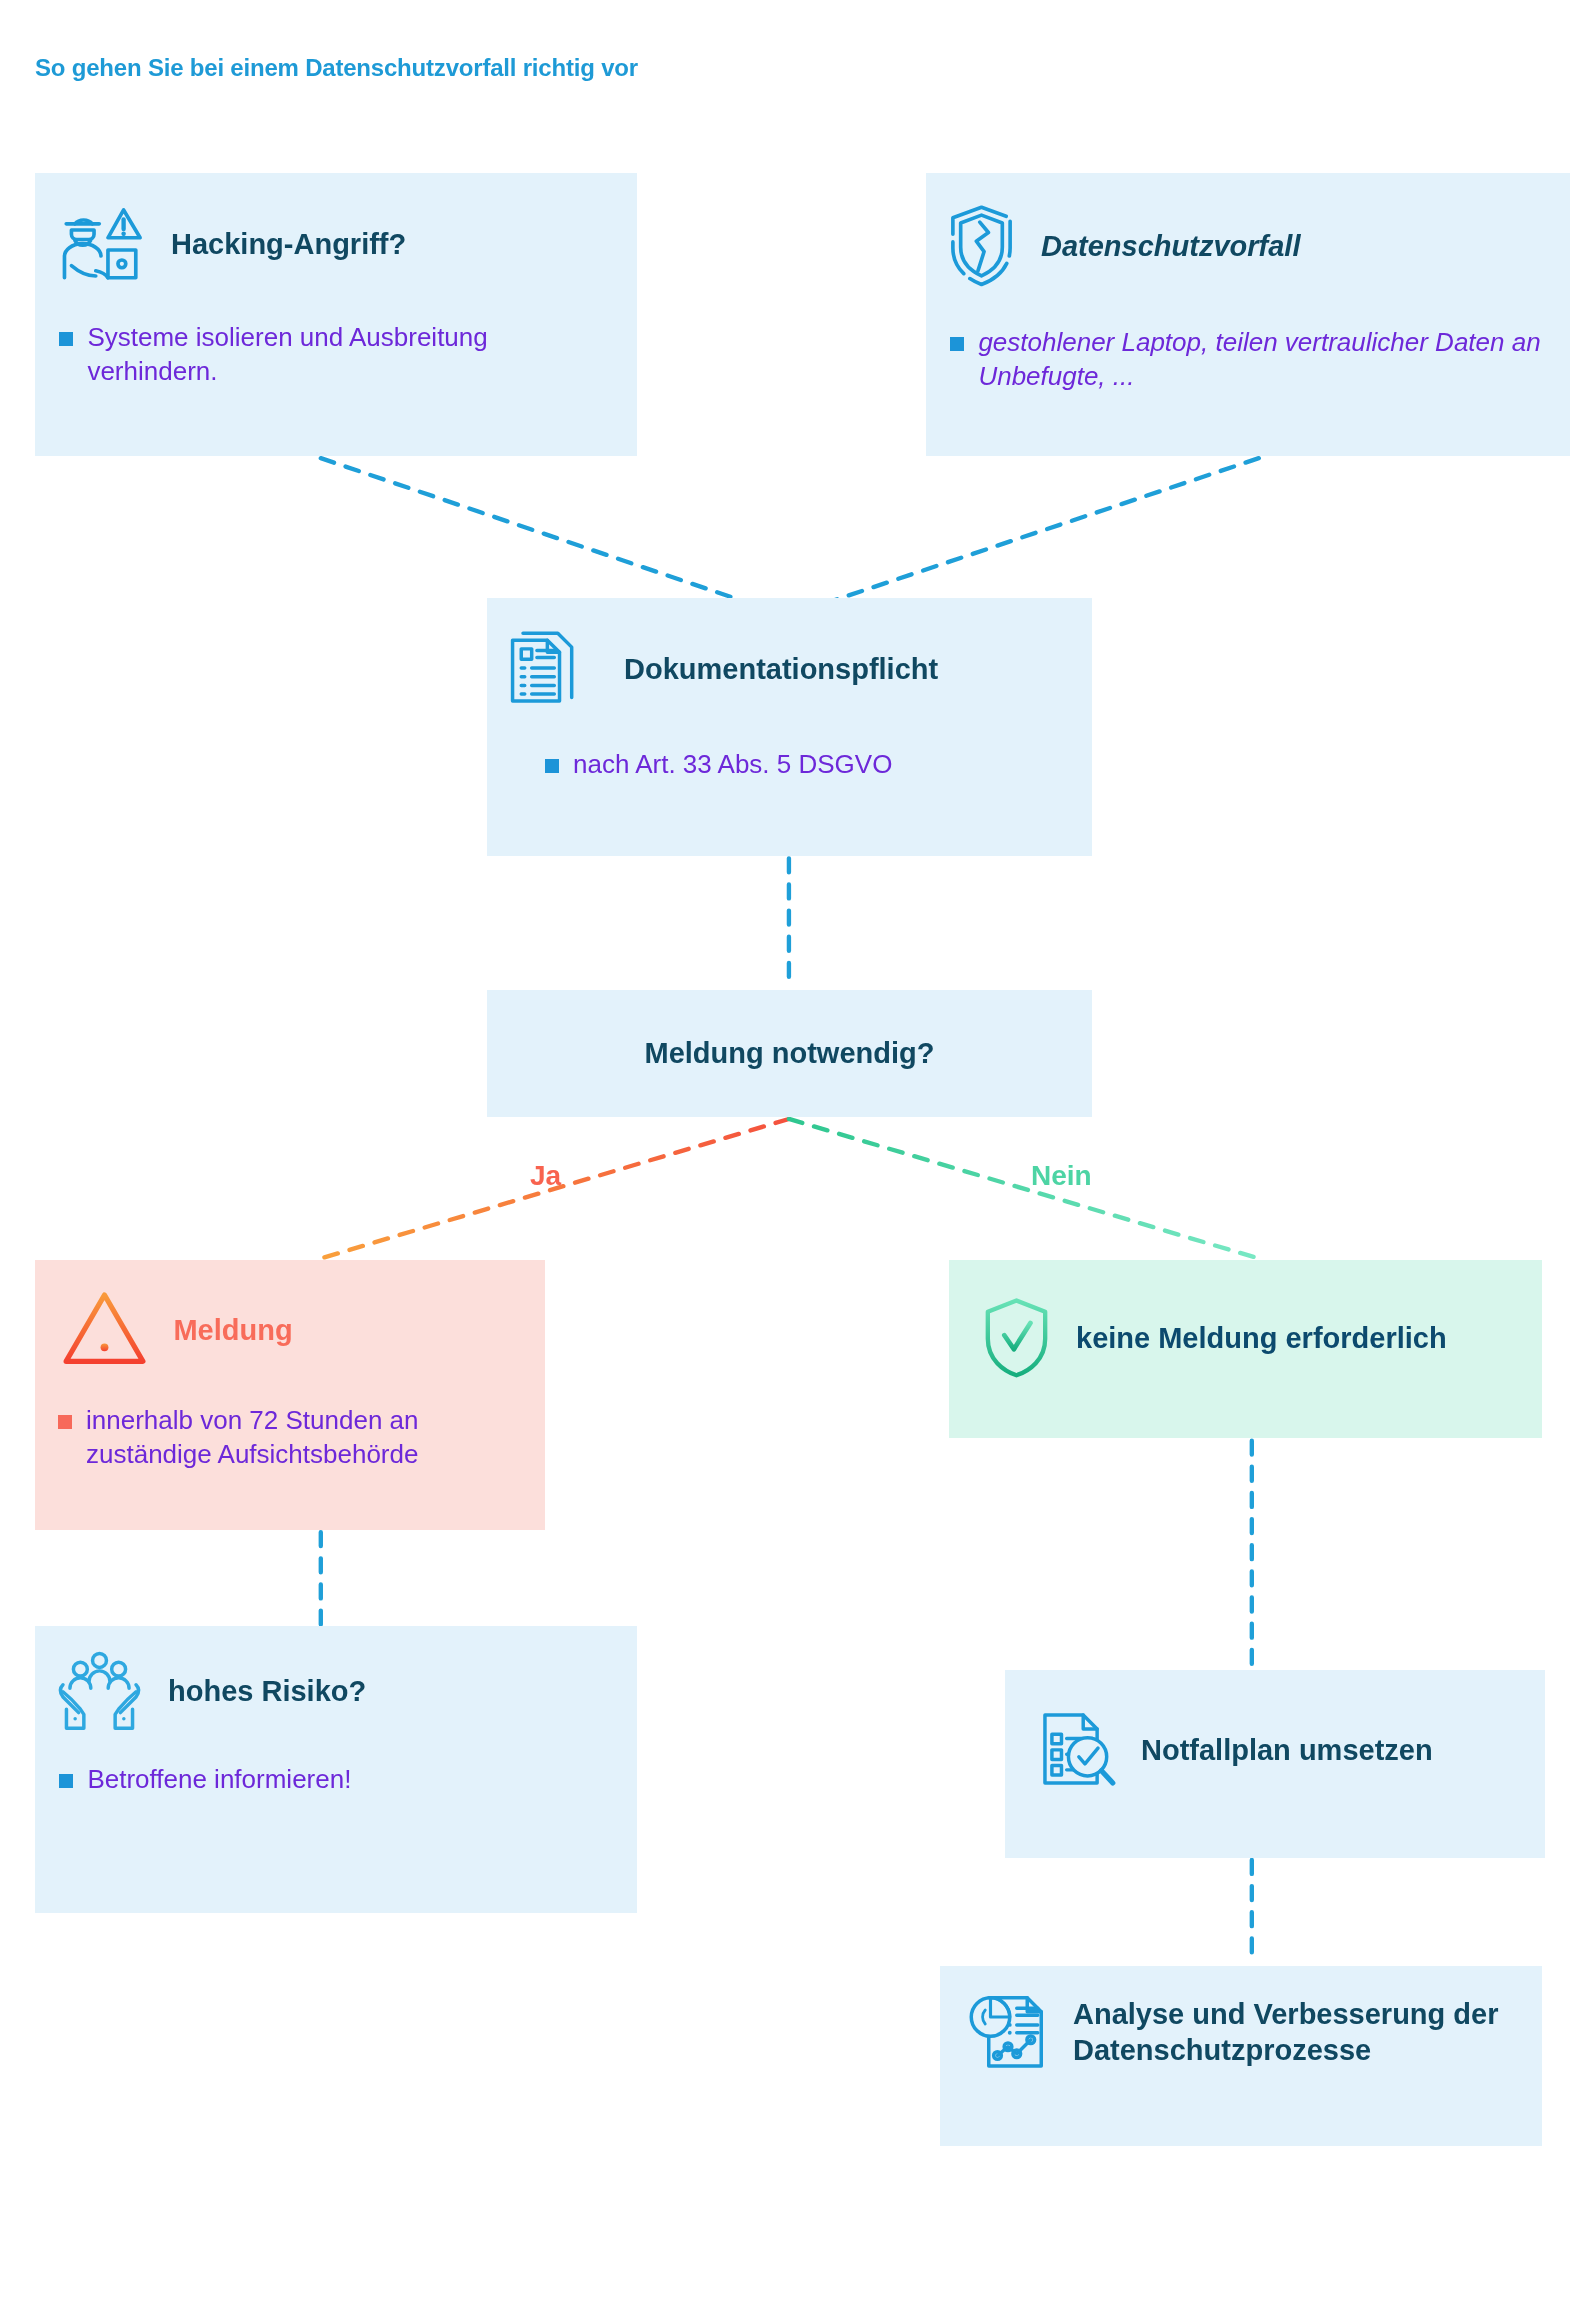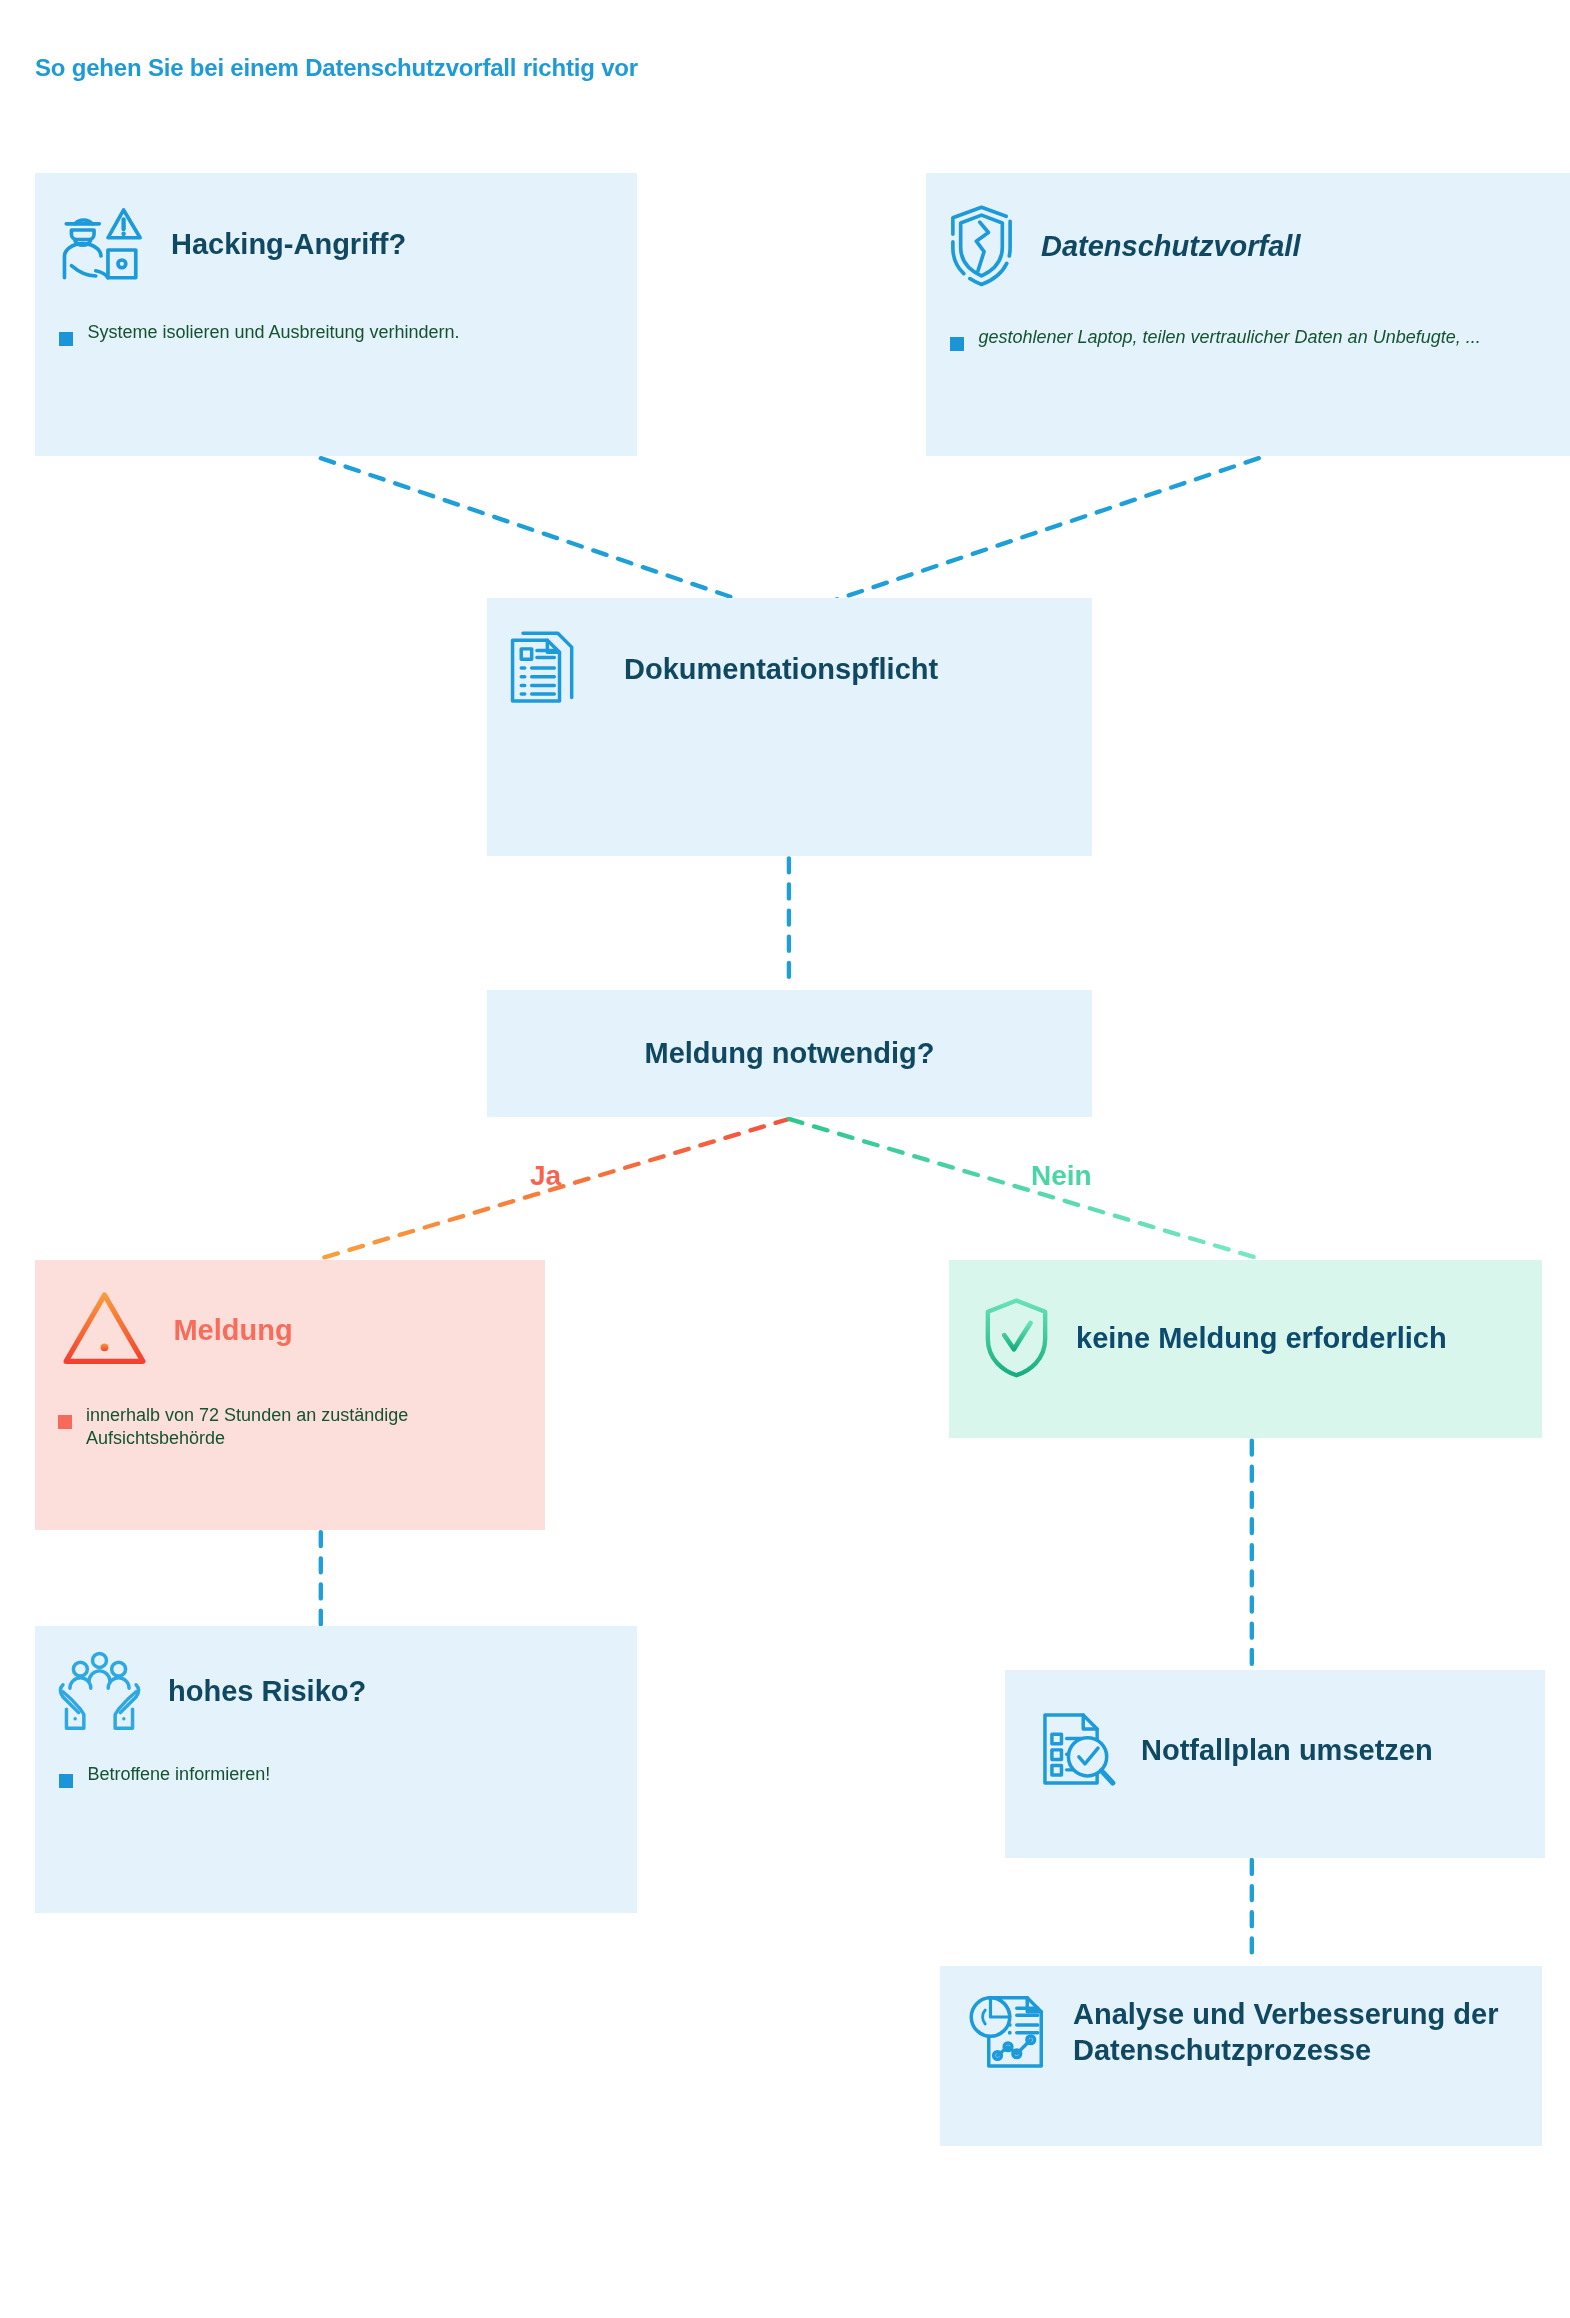--- a/index.html
+++ b/index.html
@@ -72,23 +72,23 @@
   }
   .bullet-sq {
     flex: 0 0 auto;
     width: 14px;
     height: 14px;
     background: #1c94d8;
     margin-top: 10.5px;
   }
   .bullet-sq.red { background: #f7695a; }
   .bullet-text {
-    font-size: 18px;
+    font-size: 26px;
     line-height: 1.30;
-    color: #14532d;
+    color: #6d28d9;
     font-family: "Liberation Sans", sans-serif;
   }
 
   
   #box-hacking        { left: 35px;   top: 173px;  width: 602px;  height: 283px; }
   #box-incident       { left: 926px; top: 173px;  width: 685px;  height: 283px; font-style: italic; }
   #box-documentation  { left: 487px;  top: 598px;  width: 605px;  height: 258px; }
   #box-decision       { left: 487px;  top: 990px; width: 605px;  height: 127px; }
   #box-report         { left: 35px;   top: 1260px; width: 510px;  height: 270px; }
   #box-no-report      { left: 949px; top: 1260px; width: 593px;  height: 178px; }
@@ -224,20 +224,24 @@
           <path d="M46 14 v14 h14"></path>
           <rect x="16" y="24" width="12" height="12"></rect>
           <path d="M34 26 h20 M34 34 h20"></path>
           <path d="M16 46 h4 M28 46 h26"></path>
           <path d="M16 56 h4 M28 56 h26"></path>
           <path d="M16 66 h4 M28 66 h26"></path>
           <path d="M16 76 h4 M28 76 h26"></path>
         </svg>
       </span>
       <span class="box-title">Dokumentationspflicht</span>
+    </div>
+    <div class="bullet-row">
+      <span class="bullet-sq"></span>
+      <span class="bullet-text">nach Art. 33 Abs. 5 DSGVO</span>
     </div>
   </div>
 
   <div class="box" id="box-decision">
     <span class="box-title">Meldung notwendig?</span>
   </div>
 
   <div class="box pink" id="box-report">
     <div class="box-head">
       <span class="box-icon">

